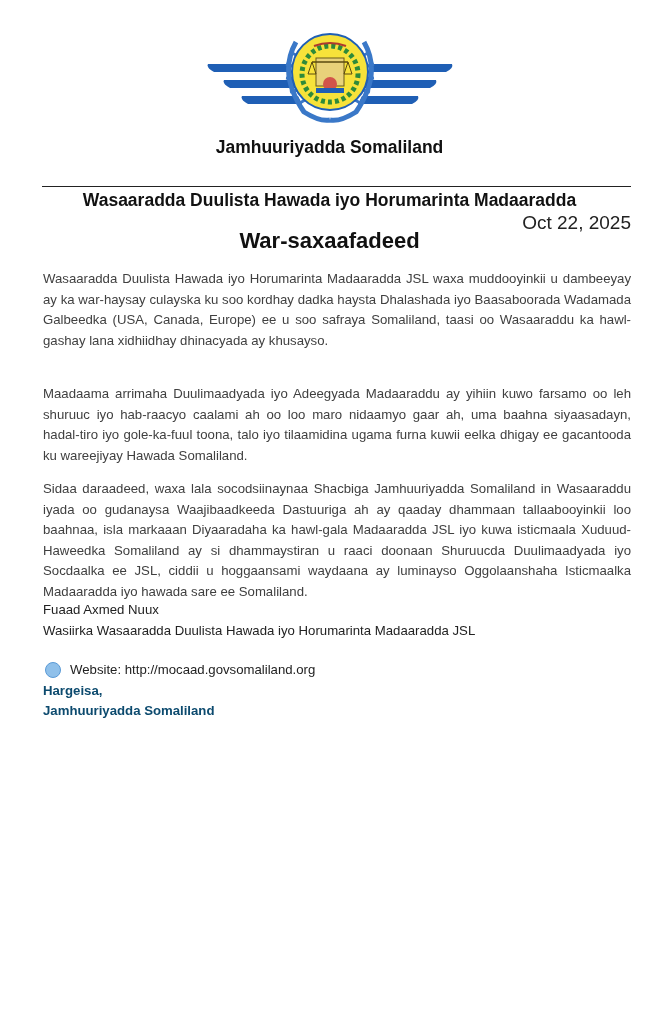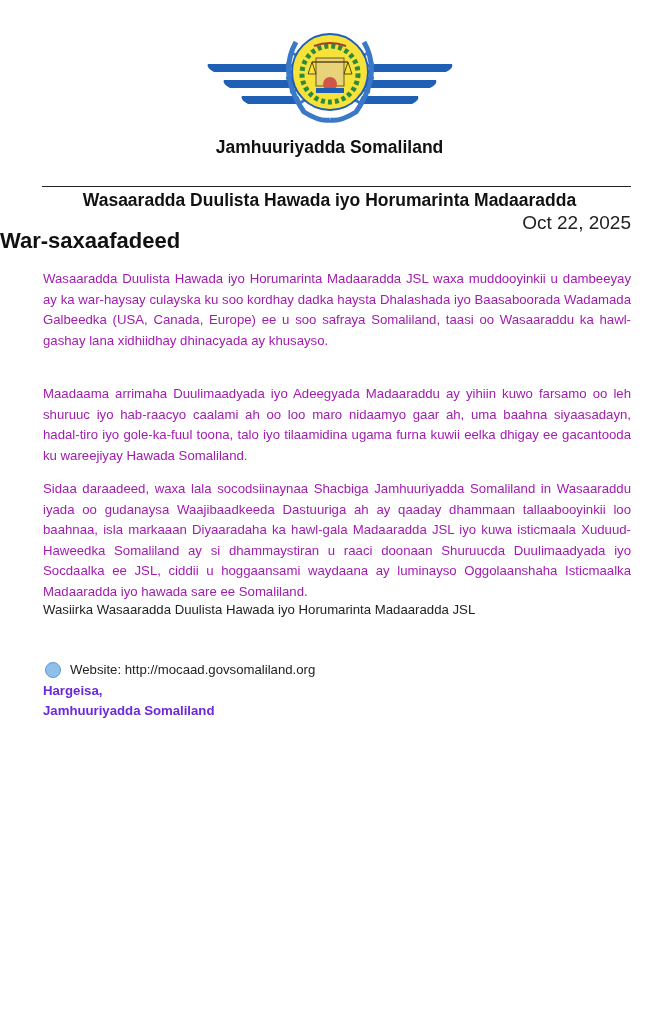--- a/index.html
+++ b/index.html
@@ -4,33 +4,33 @@
 <style>
   html, body { margin:0; padding:0; background:#ffffff; }
   body { width:659px; height:1024px; position:relative; overflow:hidden;
          font-family:"Liberation Sans", "DejaVu Sans", sans-serif; color:#1a1a1a; }
   .logo { position:absolute; left:200px; top:28px; width:260px; height:96px; }
   .hdr { position:absolute; left:0; width:659px; text-align:center; font-weight:bold; color:#111; }
   .hdr1 { top:137px; font-size:17.5px; }
   .hdr2 { top:162px; font-size:17.5px;margin-top:28px; }
   .rule { position:absolute; left:42px; top:186px; width:589px; height:0; border-top:1.5px solid #222; }
   .date { position:absolute; right:28px; top:212px; font-size:19px; color:#222; }
-  .title { position:absolute; left:0; width:659px; top:228px; font-size:22px; font-weight:bold; color:#111; }
-  .para { position:absolute; left:43px; width:588px; font-size:13.2px; line-height:20.5px; text-align:justify; color:#a21caf; }
+  .title { position:absolute; left:0; width:659px; top:228px; text-align:center; font-size:22px; font-weight:bold; color:#111; }
+  .para { position:absolute; left:43px; width:588px; font-size:13.2px; line-height:20.5px; text-align:justify; color:#404040; }
   .p1 { top:269px; }
   .p2 { top:384px; }
   .p3 { top:479px; }
   .sig { position:absolute; left:43px; top:600px; font-size:13.2px; line-height:20.5px; color:#222; }
   .contact { position:absolute; left:43px; top:660px; font-size:13.2px; line-height:20.5px; color:#222; }
   .crow { display:flex; align-items:center; }
   .ico { display:inline-block; width:17px; height:13px; margin-right:8px; position:relative; }
   .mail-ico { background:#a9c4e2; border-radius:2px; }
   .mail-ico::after { content:""; position:absolute; left:6px; top:3px; width:6px; height:6px; border-radius:50%; background:#2b7fd0; }
   .globe-ico { width:14px; height:14px; border-radius:50%; background:#8fc0ea; border:1px solid #5a9ad6; margin-right:9px; margin-left:2px; }
-  .bold { font-weight:bold; color:#6d28d9; }
+  .bold { font-weight:bold; color:#0c4a6e; }
 </style>
 </head>
 <body>
 
 <div class="logo">
   <svg width="260" height="96" viewBox="0 0 260 96">
 
     <path d="M8 36 L88 36 L92 44 L14 44 Q6 40 8 36 Z" fill="#1f5fb5"></path>
     <path d="M24 52 L92 52 L96 60 L30 60 Q22 56 24 52 Z" fill="#1f5fb5"></path>
     <path d="M42 68 L98 68 L102 76 L48 76 Q40 72 42 68 Z" fill="#1f5fb5"></path>
@@ -60,20 +60,21 @@
 <div class="rule"></div>
 
 <div class="date">Oct 22, 2025</div>
 <div class="title">War-saxaafadeed</div>
 
 <div class="para p1">Wasaaradda Duulista Hawada iyo Horumarinta Madaaradda JSL waxa muddooyinkii u dambeeyay ay ka war-haysay culayska ku soo kordhay dadka haysta Dhalashada iyo Baasaboorada Wadamada Galbeedka (USA, Canada, Europe) ee u soo safraya Somaliland, taasi oo Wasaaraddu ka hawl-gashay lana xidhiidhay dhinacyada ay khusayso.</div>
 <div class="para p2">Maadaama arrimaha Duulimaadyada iyo Adeegyada Madaaraddu ay yihiin kuwo farsamo oo leh shuruuc iyo hab-raacyo caalami ah oo loo maro nidaamyo gaar ah, uma baahna siyaasadayn, hadal-tiro iyo gole-ka-fuul toona, talo iyo tilaamidina ugama furna kuwii eelka dhigay ee gacantooda ku wareejiyay Hawada Somaliland.</div>
 <div class="para p3">Sidaa daraadeed, waxa lala socodsiinaynaa Shacbiga Jamhuuriyadda Somaliland in Wasaaraddu iyada oo gudanaysa Waajibaadkeeda Dastuuriga ah ay qaaday dhammaan tallaabooyinkii loo baahnaa, isla markaaan Diyaaradaha ka hawl-gala Madaaradda JSL iyo kuwa isticmaala Xuduud-Haweedka Somaliland ay si dhammaystiran u raaci doonaan Shuruucda Duulimaadyada iyo Socdaalka ee JSL, ciddii u hoggaansami waydaana ay luminayso Oggolaanshaha Isticmaalka Madaaradda iyo hawada sare ee Somaliland.</div>
 
 <div class="sig">
+  <div>Fuaad Axmed Nuux</div>
   <div>Wasiirka Wasaaradda Duulista Hawada iyo Horumarinta Madaaradda JSL</div>
 </div>
 
 <div class="contact">
   <div class="crow">
     <span class="ico globe-ico"></span>
     <span>Website: http://mocaad.govsomaliland.org</span>
   </div>
   <div class="bold">Hargeisa,</div>
   <div class="bold">Jamhuuriyadda Somaliland</div>

